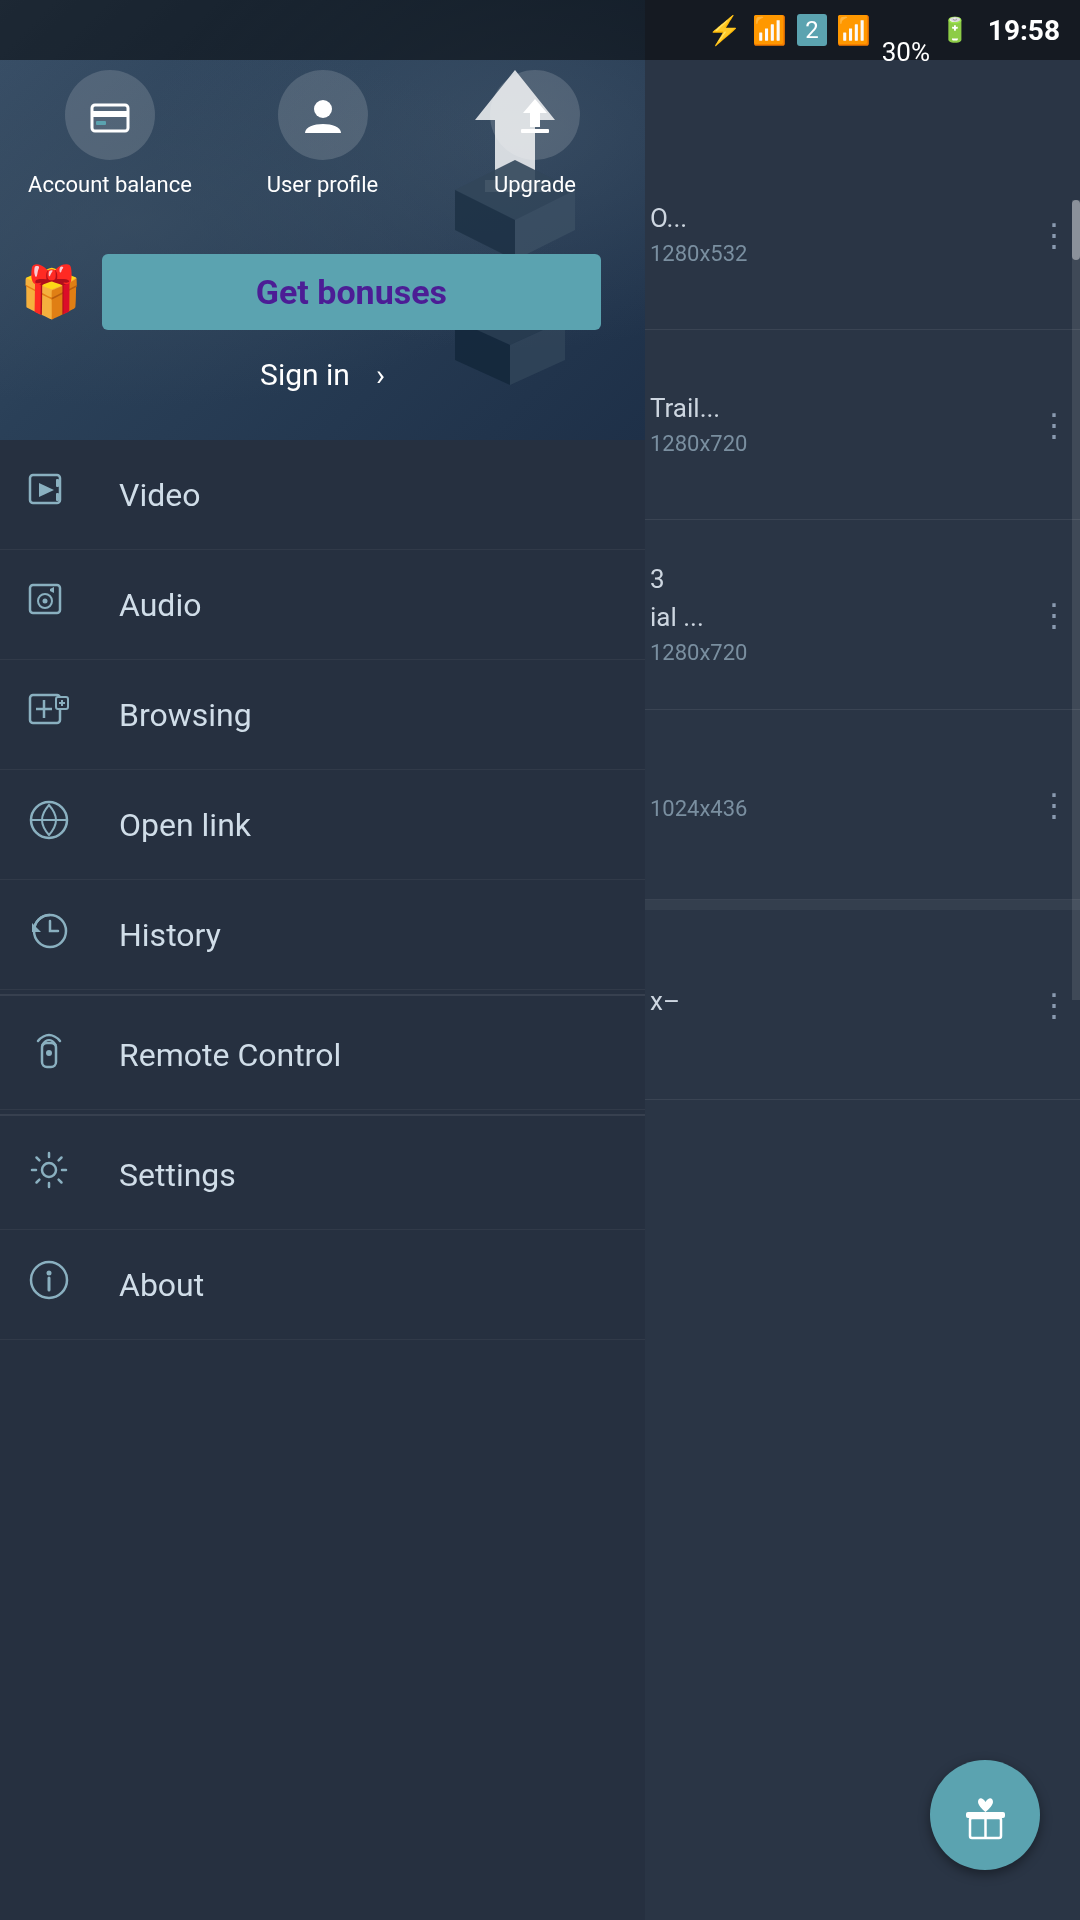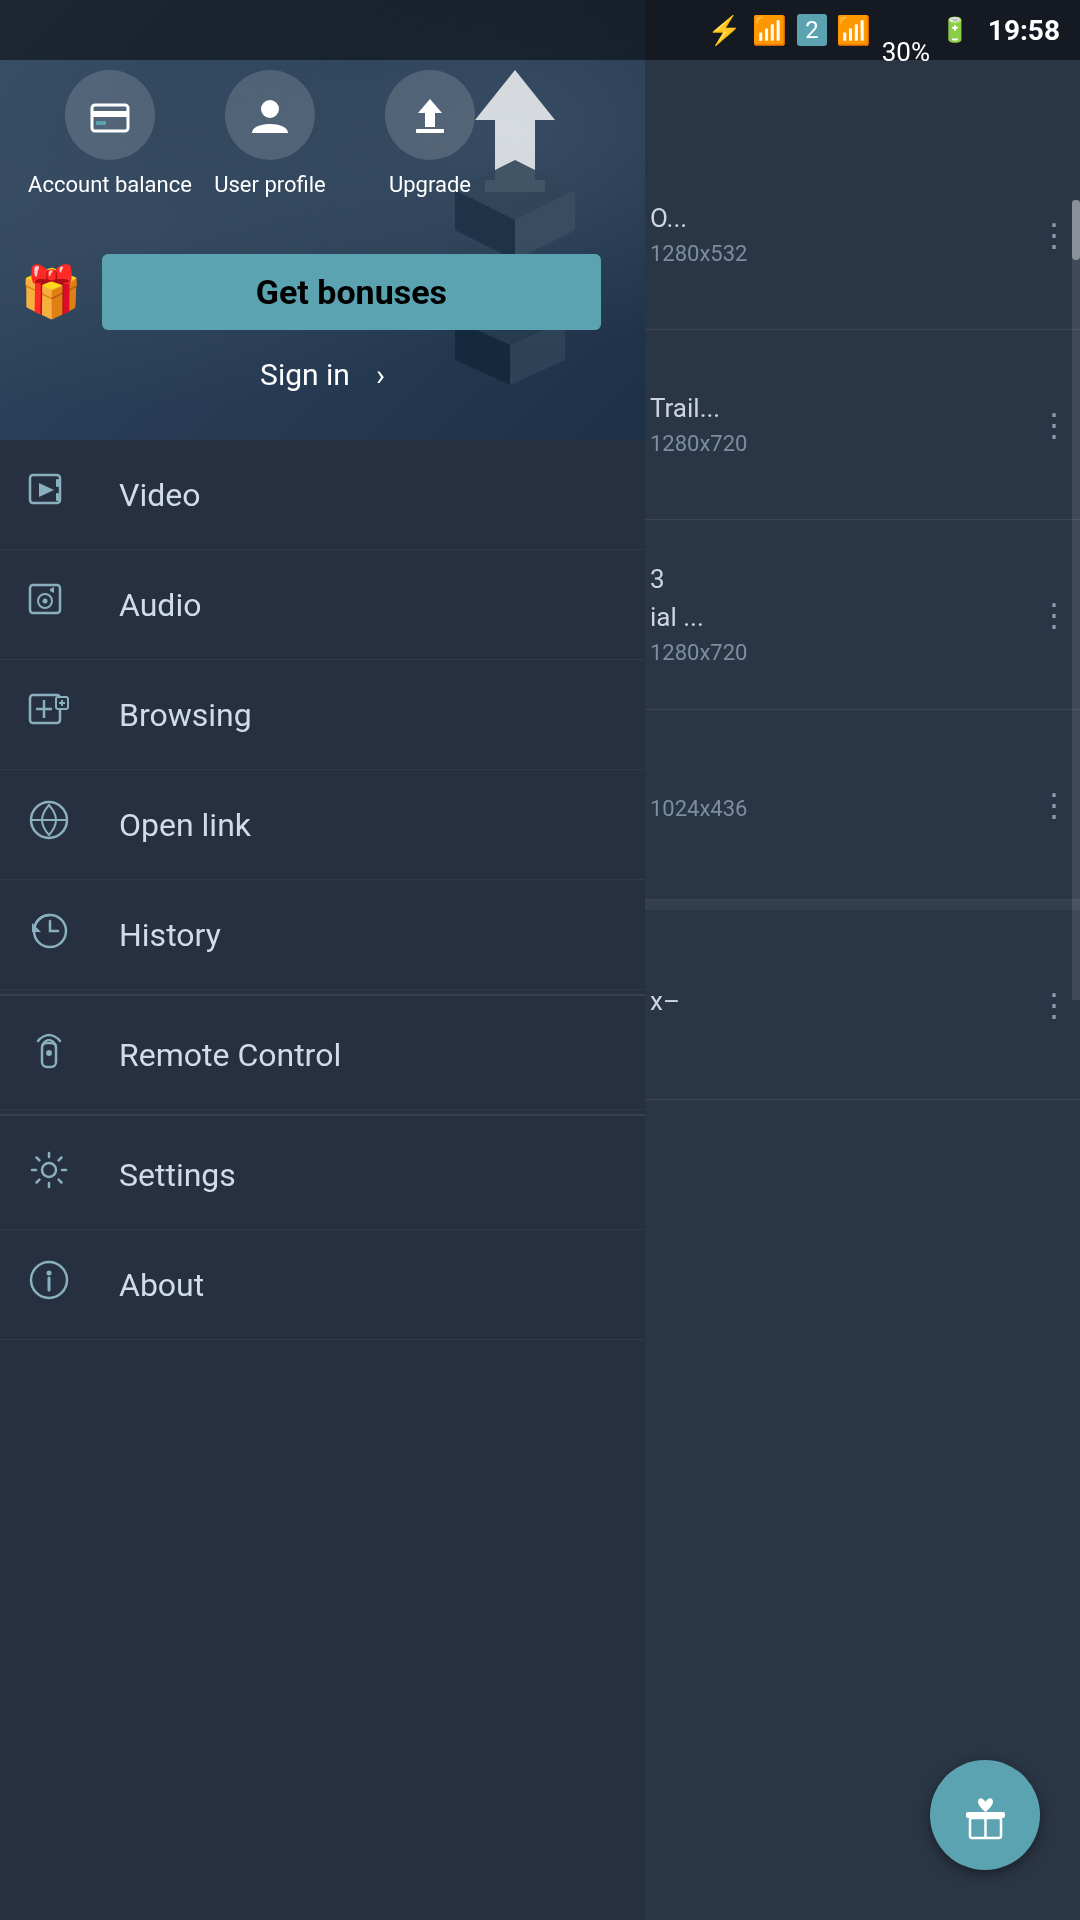--- a/index.html
+++ b/index.html
@@ -153,21 +153,21 @@
     }
 
     
     .header-icons-row {
       position: absolute;
       top: 70px;
       left: 0;
       width: 100%;
       display: flex;
       align-items: center;
-      justify-content: flex-start;
+      justify-content: space-between;
       padding: 0 30px;
       gap: 0;
     }
 
     .header-icon-item {
       display: flex;
       flex-direction: column;
       align-items: center;
       gap: 12px;
       flex: 1;
@@ -204,21 +204,21 @@
       gap: 20px;
     }
 
     .gift-icon {
       color: white;
       font-size: 50px;
     }
 
     .get-bonuses-btn {
       background: #5ba3b0;
-      color: #000000;
+      color: #4c1d95;
       font-size: 34px;
       font-weight: bold;
       padding: 18px 40px;
       border-radius: 6px;
       flex: 1;
       text-align: center;
       cursor: pointer;
     }
 
     

